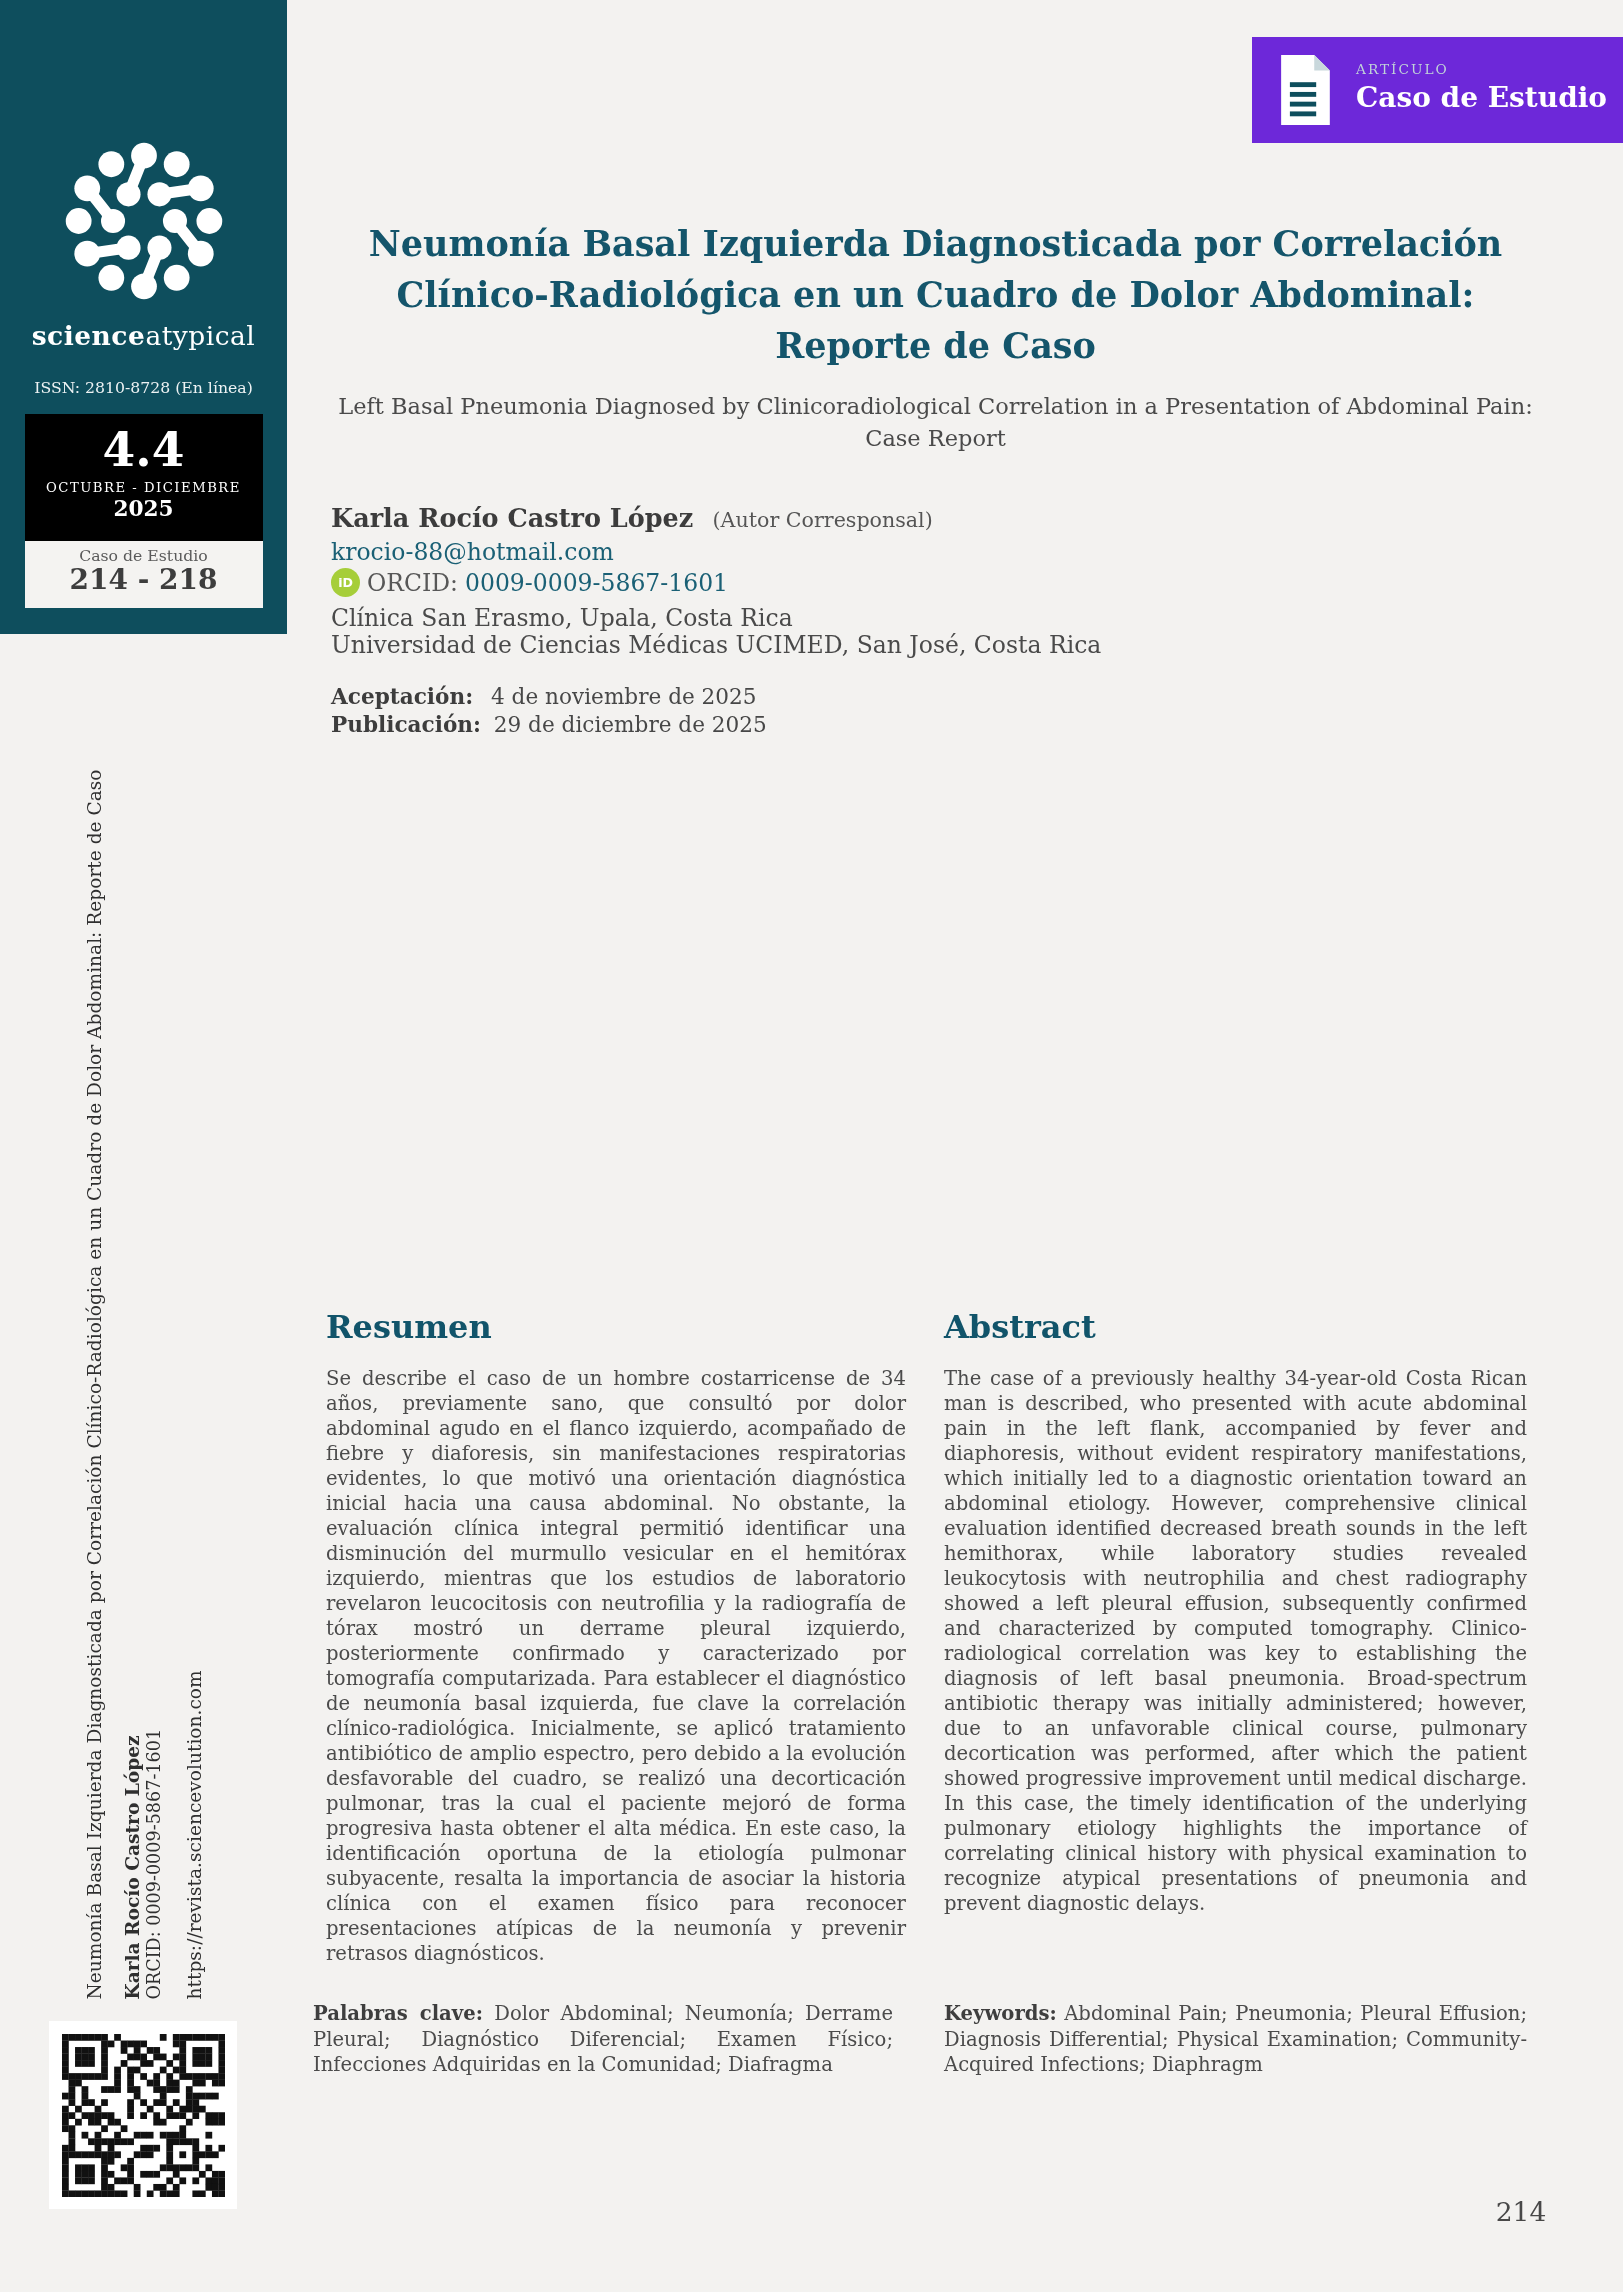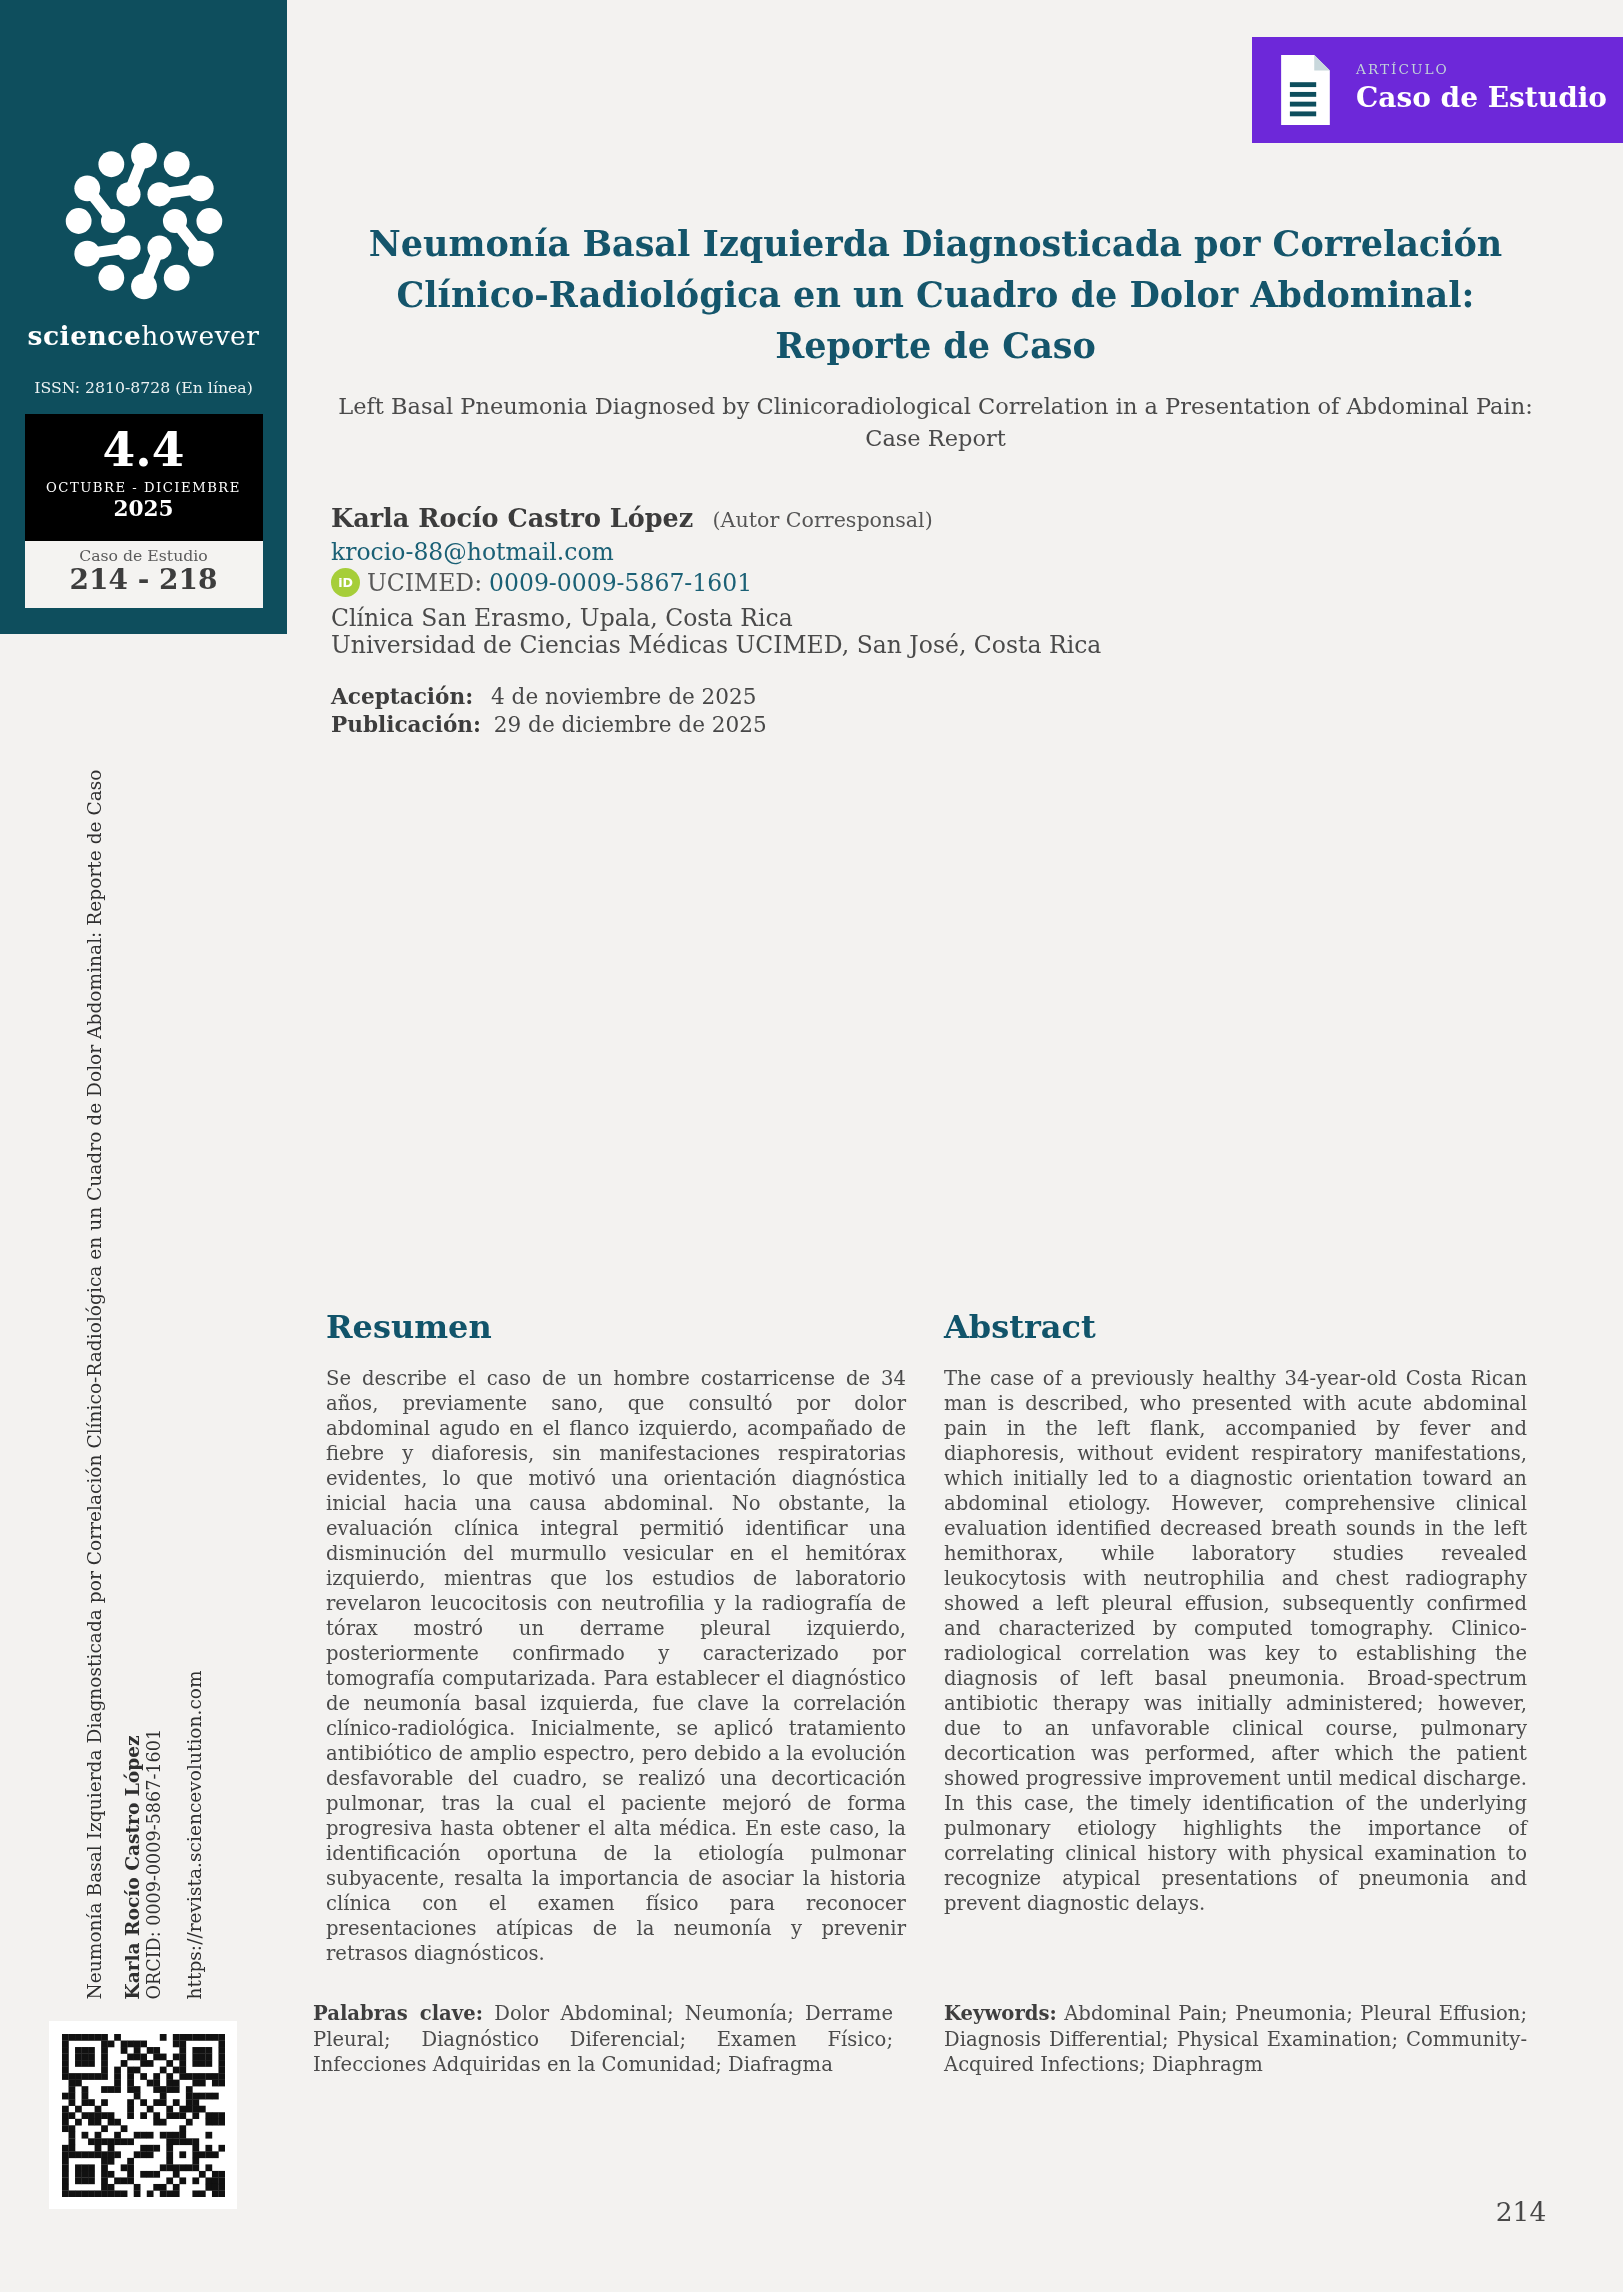--- a/index.html
+++ b/index.html
@@ -104,21 +104,21 @@
           <circle cx="34" cy="138" r="15"></circle>
         <circle cx="24" cy="100" r="15"></circle>
           <circle cx="34" cy="62" r="15"></circle>
         <circle cx="62" cy="34" r="15"></circle>
           <circle cx="100" cy="24" r="15"></circle>
         <circle cx="138" cy="34" r="15"></circle>
           <circle cx="166" cy="62" r="15"></circle>
       </g>
     </svg>
     <div id="wordmark">
-      <span class="b">science</span><span>however</span>
+      <span class="b">science</span><span>atypical</span>
     </div>
     <div id="issn">ISSN: 2810-8728 (En línea)</div>
     <div id="issue-box">
       <div id="issue-vol">4.4</div>
       <div id="issue-months">OCTUBRE - DICIEMBRE</div>
       <div id="issue-year">2025</div>
     </div>
     <div id="range-box">
       <div id="range-section">Caso de Estudio</div>
       <div id="range-pages">214 - 218</div>
@@ -144,21 +144,21 @@
   <div id="author-line" class="authline">
     <span class="nm">Karla Rocío Castro López</span>
     <span class="role">(Autor Corresponsal)</span>
   </div>
   <div id="author-email" class="authline">krocio-88@hotmail.com</div>
   <div id="orcid-row" class="authline">
     <svg width="29" height="29" viewBox="0 0 30 30" style="font-size:24px">
       <circle cx="15" cy="15" r="15" fill="#a6ce39"></circle>
       <text x="15" y="20" text-anchor="middle" font-size="13" font-weight="bold" fill="#ffffff" font-family="DejaVu Sans, sans-serif">iD</text>
     </svg>
-    <span class="lbl">UCIMED:</span>
+    <span class="lbl">ORCID:</span>
     <span class="val">0009-0009-5867-1601</span>
   </div>
   <div id="affil-1" class="authline">Clínica San Erasmo, Upala, Costa Rica</div>
   <div id="affil-2" class="authline">Universidad de Ciencias Médicas UCIMED, San José, Costa Rica</div>
 
   <div id="date-accept" class="dateline">
     <span class="lbl">Aceptación:</span>
     <span class="val">4 de noviembre de 2025</span>
   </div>
   <div id="date-publish" class="dateline">

